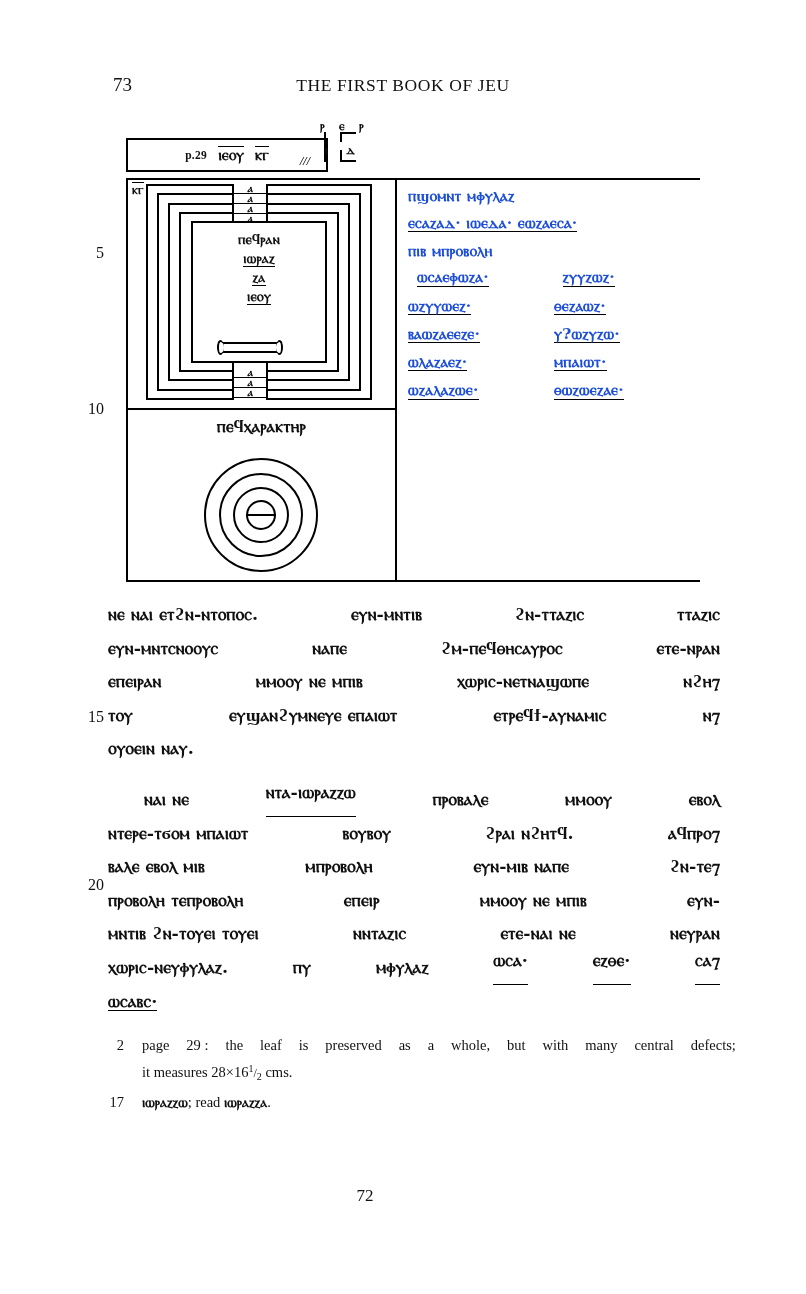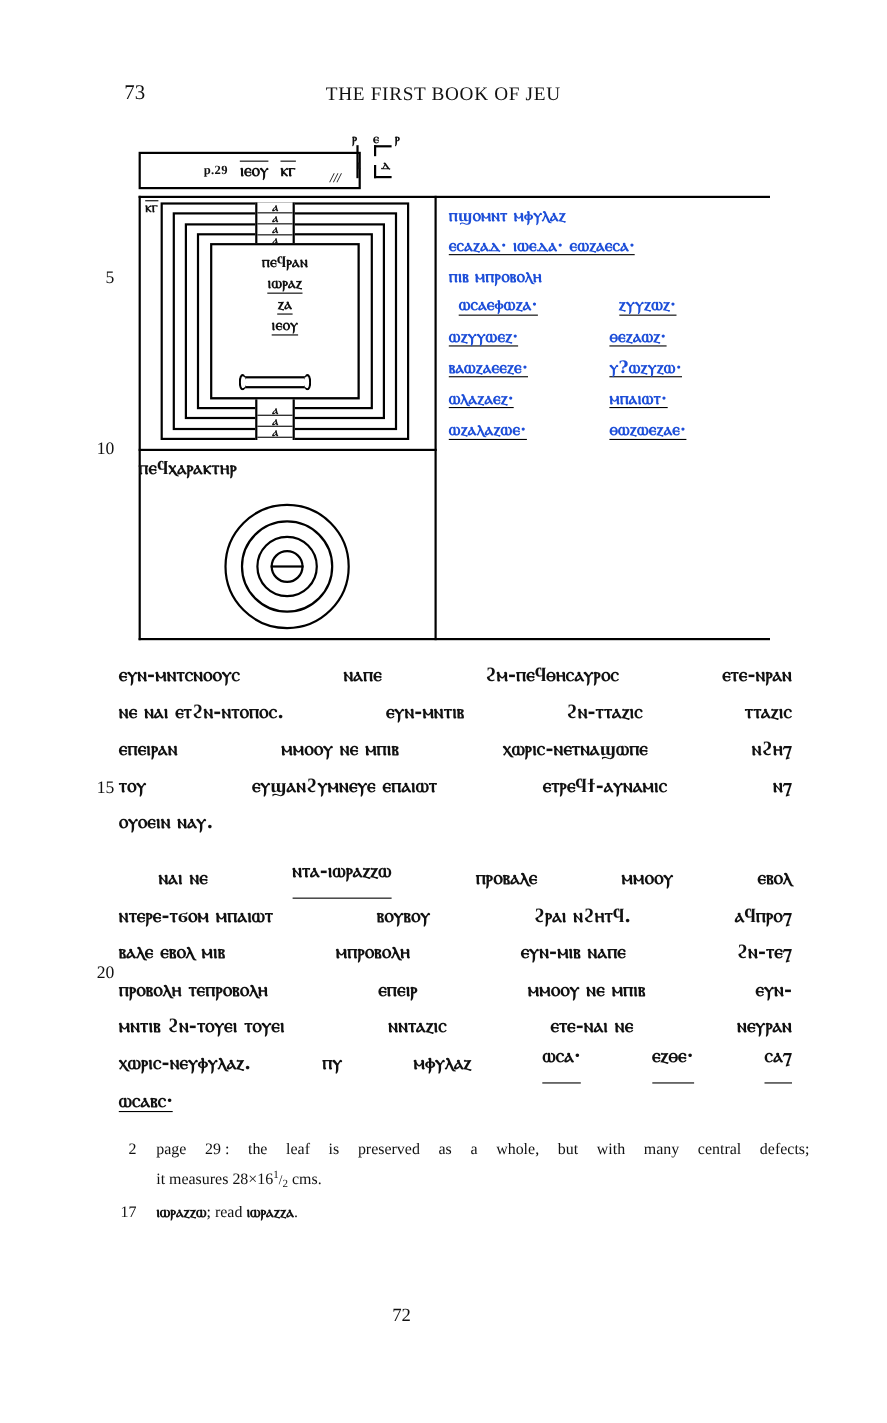--- a/index.html
+++ b/index.html
@@ -286,21 +286,21 @@
   }
   .db-cap-l { left: 0px; border-right: none; }
   .db-cap-r { right: 0px; border-left: none; }
 
   
   .charakter-label {
     position: absolute;
     left: 2px;
     top: 298px;
     width: 271px;
-    text-align: left;
+    text-align: center;
     font-family: "DejaVu Serif", serif;
     font-weight: bold;
     font-size: 17px;
     letter-spacing: 0.2px;
   }
   .rings {
     position: absolute;
     left: 80px;
     top: 340px;
     width: 114px;
@@ -552,30 +552,30 @@
 </div>
 
 <div class="linenum" style="left:80px; top:244px;">5</div>
 <div class="linenum" style="left:80px; top:400px;">10</div>
 <div class="linenum" style="left:80px; top:708px;">15</div>
 <div class="linenum" style="left:80px; top:876px;">20</div>
 
 <div class="body-text">
 
   <div class="bt-line just">
+    <span>ⲛⲉ ⲛⲁⲓ ⲉⲧϩⲛ-ⲛⲧⲟⲡⲟⲥ.</span>
+    <span>ⲉⲩⲛ-ⲙⲛⲧⲓⲃ</span>
+    <span>ϩⲛ-ⲧⲧⲁⲍⲓⲥ</span>
+    <span>ⲧⲧⲁⲍⲓⲥ</span>
+  </div>
+  <div class="bt-line just">
     <span>ⲉⲩⲛ-ⲙⲛⲧⲥⲛⲟⲟⲩⲥ</span>
     <span>ⲛⲁⲡⲉ</span>
     <span>ϩⲙ-ⲡⲉϥⲑⲏⲥⲁⲩⲣⲟⲥ</span>
     <span>ⲉⲧⲉ-ⲛⲣⲁⲛ</span>
-  </div>
-  <div class="bt-line just">
-    <span>ⲛⲉ ⲛⲁⲓ ⲉⲧϩⲛ-ⲛⲧⲟⲡⲟⲥ.</span>
-    <span>ⲉⲩⲛ-ⲙⲛⲧⲓⲃ</span>
-    <span>ϩⲛ-ⲧⲧⲁⲍⲓⲥ</span>
-    <span>ⲧⲧⲁⲍⲓⲥ</span>
   </div>
   <div class="bt-line just">
     <span>ⲉⲡⲉⲓⲣⲁⲛ</span>
     <span>ⲙⲙⲟⲟⲩ ⲛⲉ ⲙⲡⲓⲃ</span>
     <span>ⲭⲱⲣⲓⲥ-ⲛⲉⲧⲛⲁϣⲱⲡⲉ</span>
     <span>ⲛϩⲏ⁊</span>
   </div>
   <div class="bt-line just">
     <span>ⲧⲟⲩ</span>
     <span>ⲉⲩϣⲁⲛϩⲩⲙⲛⲉⲩⲉ ⲉⲡⲁⲓⲱⲧ</span>

